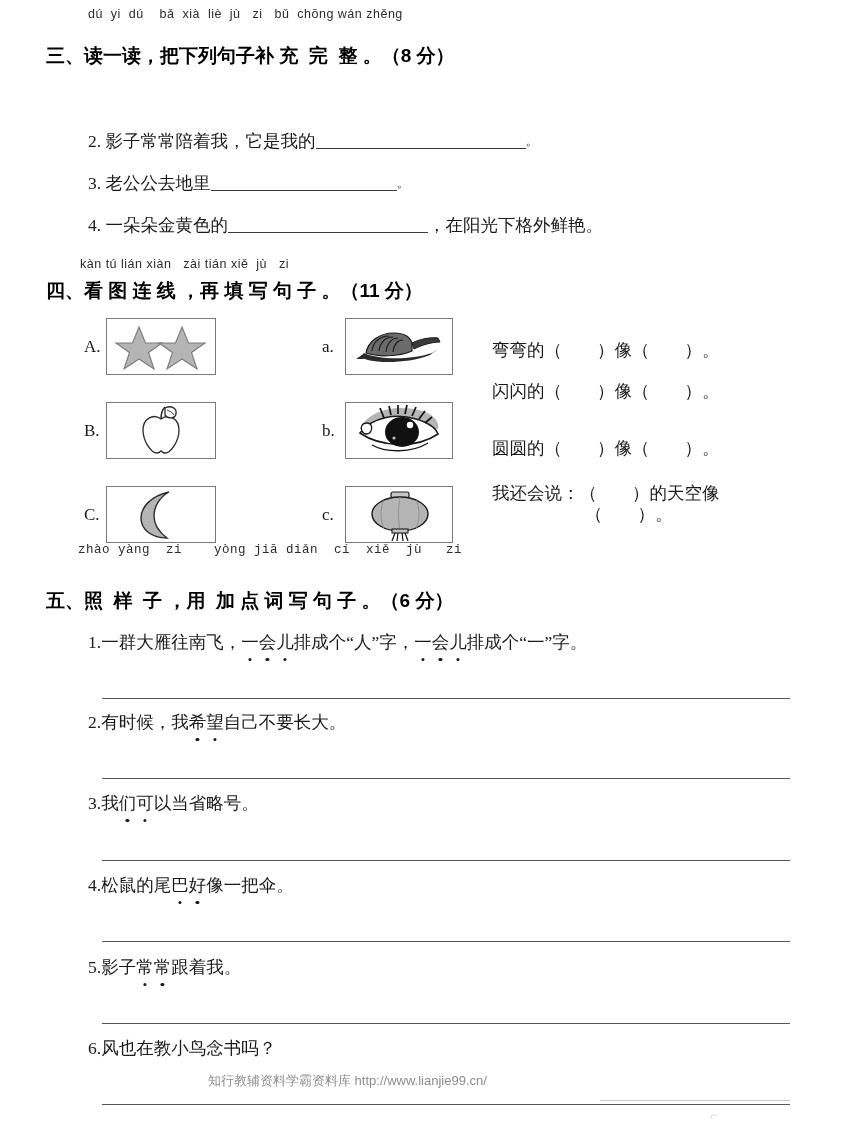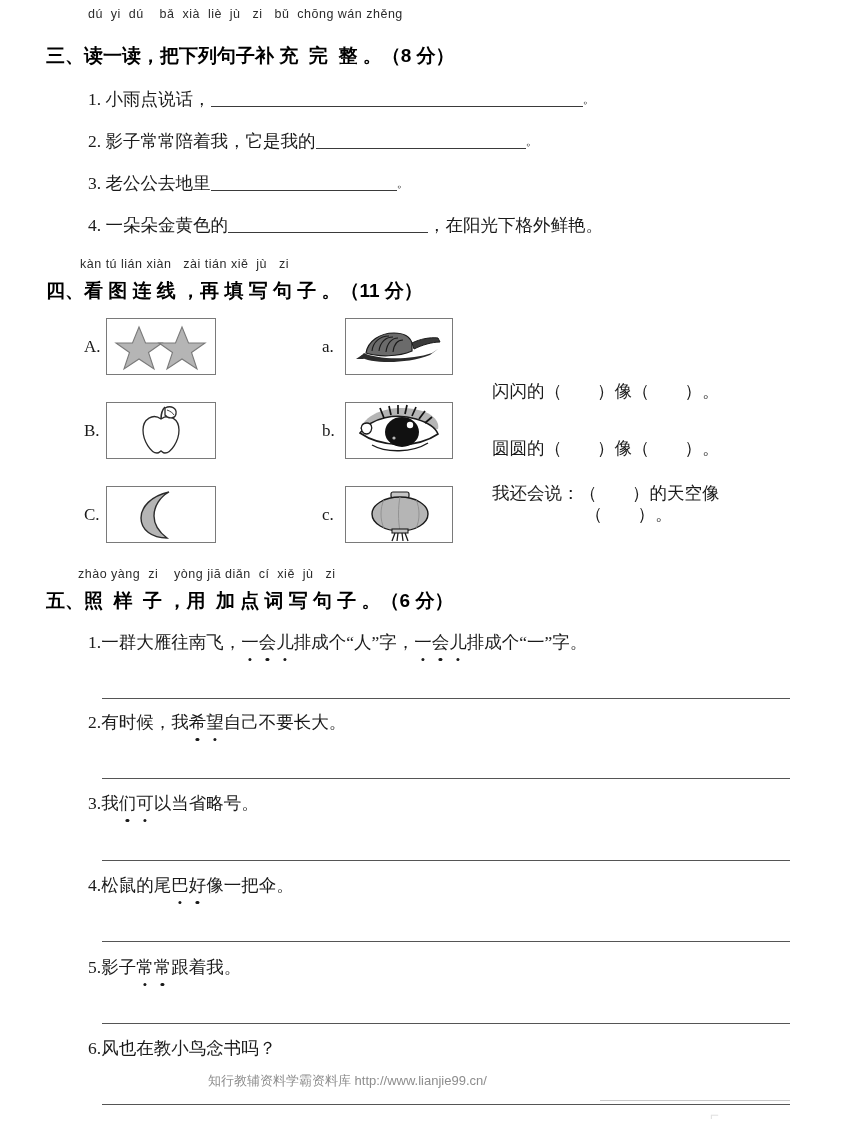--- a/index.html
+++ b/index.html
@@ -132,24 +132,20 @@
 </style>
 </head>
 <body>
 
 <div class="page">
 
   <div class="pinyin" style="position:absolute; left:88px; top:8px;">dú  yi  dú    bǎ  xià  liè  jù   zi   bǔ  chōng wán zhěng</div>
 
   <div class="sec-head" style="position:absolute; left:46px; top:28px;margin-top:17px;">三、读一读，把下列句子补 充  完  整 。（8 分）</div>
 
-  <div class="q-line" style="position:absolute; left:88px; top:88px;">
-    <span class="q-num">1.</span>
-    <span>小雨点说话，</span><span class="blank" style="width:372px;"></span><span class="period">。</span>
-  </div>
 
   <div class="q-line" style="position:absolute; left:88px; top:130px;">
     <span class="q-num">2.</span>
     <span>影子常常陪着我，它是我的</span><span class="blank" style="width:210px;"></span><span class="period">。</span>
   </div>
 
   <div class="q-line" style="position:absolute; left:88px; top:172px;">
     <span class="q-num">3.</span>
     <span>老公公去地里</span><span class="blank" style="width:186px;"></span><span class="period">。</span>
   </div>
@@ -235,26 +231,27 @@
       <rect x="46" y="42" width="16" height="4" fill="#c6c6c6" stroke="#1a1a1a" stroke-width="1.1"></rect>
       <g stroke="#1a1a1a" stroke-width="1.3">
         <path d="M49 46 L46 54"></path>
           <path d="M52 46 L51 54"></path>
         <path d="M56 46 L57 54"></path>
           <path d="M59 46 L62 54"></path>
       </g>
     </svg>
   </div>
 
+  <div class="frame-line" style="left:492px; top:340px;">弯弯的（        ）像（        ）。</div>
   <div class="frame-line" style="left:492px; top:381px;">闪闪的（        ）像（        ）。</div>
   <div class="frame-line" style="left:492px; top:422px;margin-top:16px;">圆圆的（        ）像（        ）。</div>
   <div class="frame-line" style="left:492px; top:463px;margin-top:20px;">我还会说：（        ）的天空像</div>
   <div class="frame-line" style="left:585px; top:504px;">（        ）。</div>
 
-  <div class="pinyin" style="position:absolute; left:78px; top:568px;">zhào yàng  zi    yòng jiā diǎn  cí  xiě  jù   zi</div>
+  <div class="pinyin" style="position:absolute; left:78px; top:544px;font-family:Liberation Mono, monospace;">zhào yàng  zi    yòng jiā diǎn  cí  xiě  jù   zi</div>
 
   <div class="sec-head" style="position:absolute; left:46px; top:590px;">五、照  样  子 ，用  加 点 词 写 句 子 。（6 分）</div>
 
   <div class="q-line" style="position:absolute; left:88px; top:632px;">
     <span class="q-num">1.</span><span>一群大雁往南飞，</span><span class="dotted-group"><span class="dot-wrap">一</span><span class="dot-wrap">会</span><span class="dot-wrap">儿</span></span><span>排成个“人”字，</span><span class="dotted-group"><span class="dot-wrap">一</span><span class="dot-wrap">会</span><span class="dot-wrap">儿</span></span><span>排成个“一”字。</span>
   </div>
   <div class="answer-rule" style="left:102px; top:698px; width:688px;"></div>
 
   <div class="q-line" style="position:absolute; left:88px; top:712px;">
     <span class="q-num">2.</span><span>有时候，我</span><span class="dotted-group"><span class="dot-wrap">希</span><span class="dot-wrap">望</span></span><span>自己不要长大。</span>

